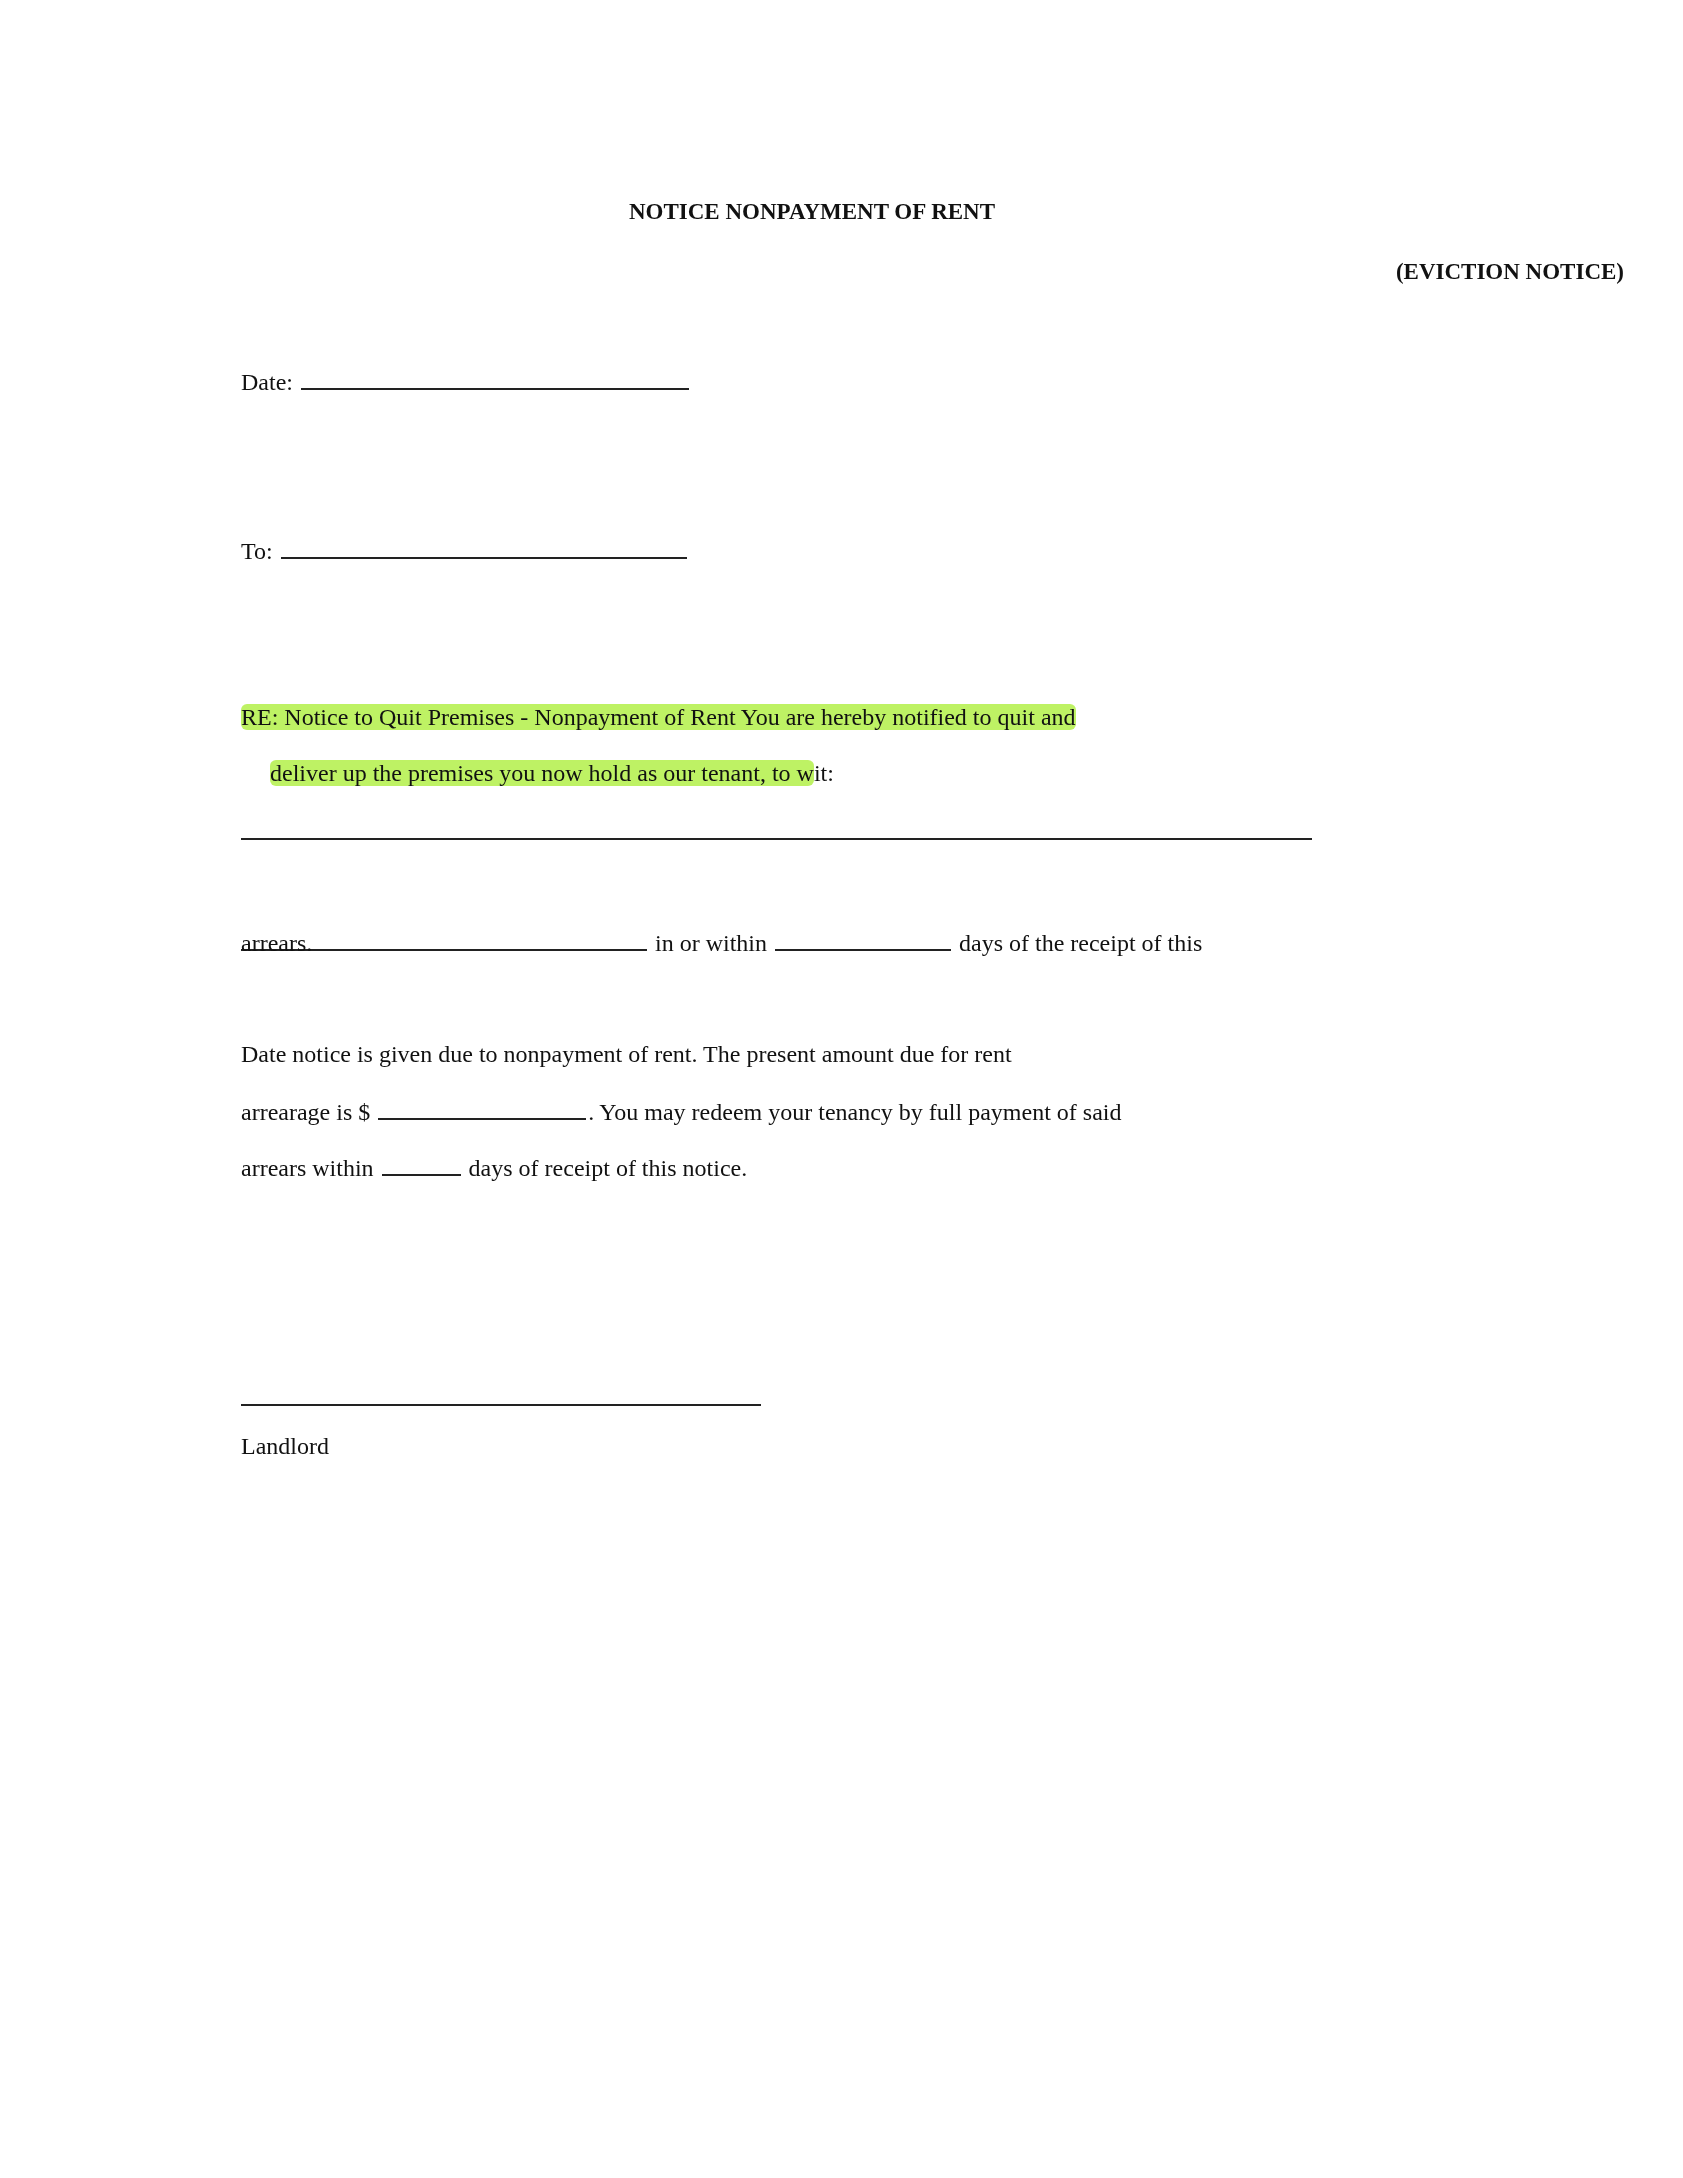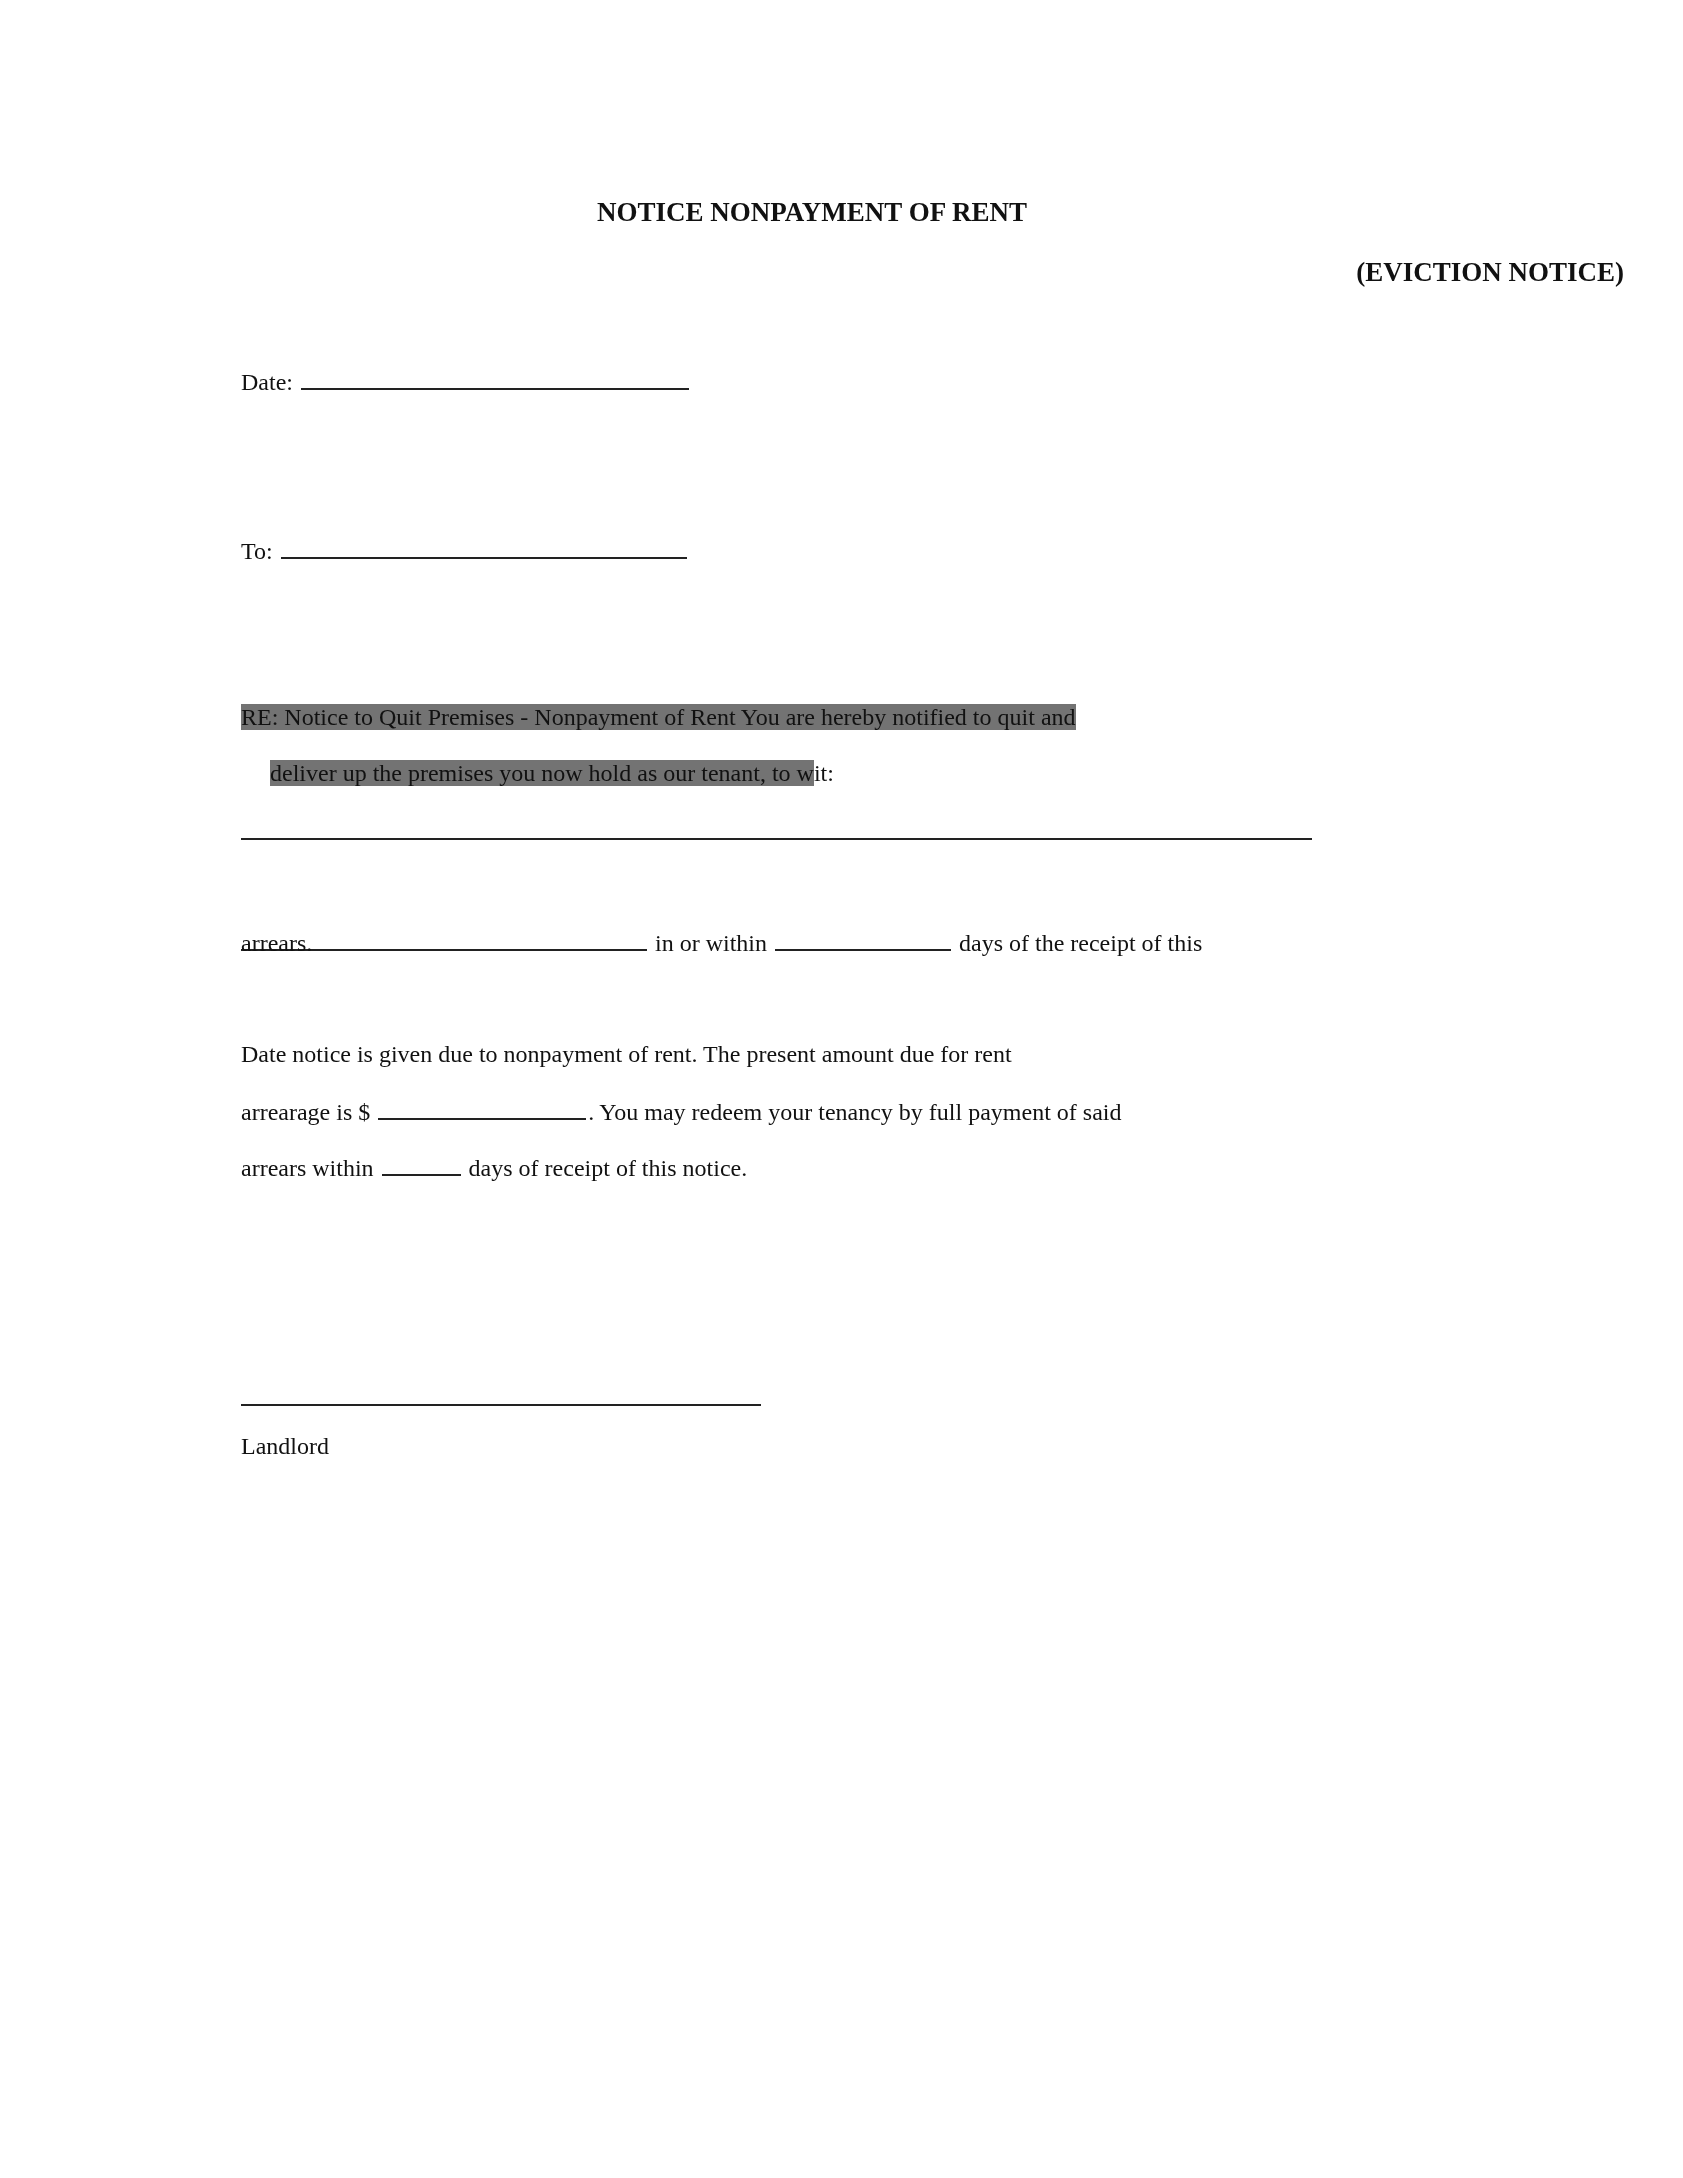--- a/index.html
+++ b/index.html
@@ -1,20 +1,20 @@
 <!DOCTYPE html>
 <html><head>
   <meta charset="utf-8">
   <style>
     html, body { margin:0; padding:0; background:#ffffff; }
     body { width:1683px; height:2178px; position:relative; overflow:hidden;
       font-family:"Liberation Serif", "DejaVu Serif", serif; color:#111; }
     .line { position:absolute; left:241px; font-size:24px; line-height:40px; white-space:nowrap; }
-    .title { position:absolute; left:0; width:1624px; text-align:center; font-weight:bold; font-size:27px; line-height:40px; }
-    .hl { background:#737373; }
+    .title { position:absolute; left:0; width:1624px; text-align:center; font-weight:bold; font-size:23px; line-height:40px; }
+    .hl { background:#bef264;border-radius:6px; }
     .blank { display:inline-block; border-bottom:2px solid #222; height:28px; vertical-align:baseline; margin:0 2px; }
   </style>
 </head>
 <body>
 
 <div class="title" style="top:192px;">NOTICE NONPAYMENT OF RENT</div>
 <div class="title" style="top:252px;text-align:right;">(EVICTION NOTICE)</div>
 
 <div class="line" style="top:360px;">
   <span>Date:</span>

